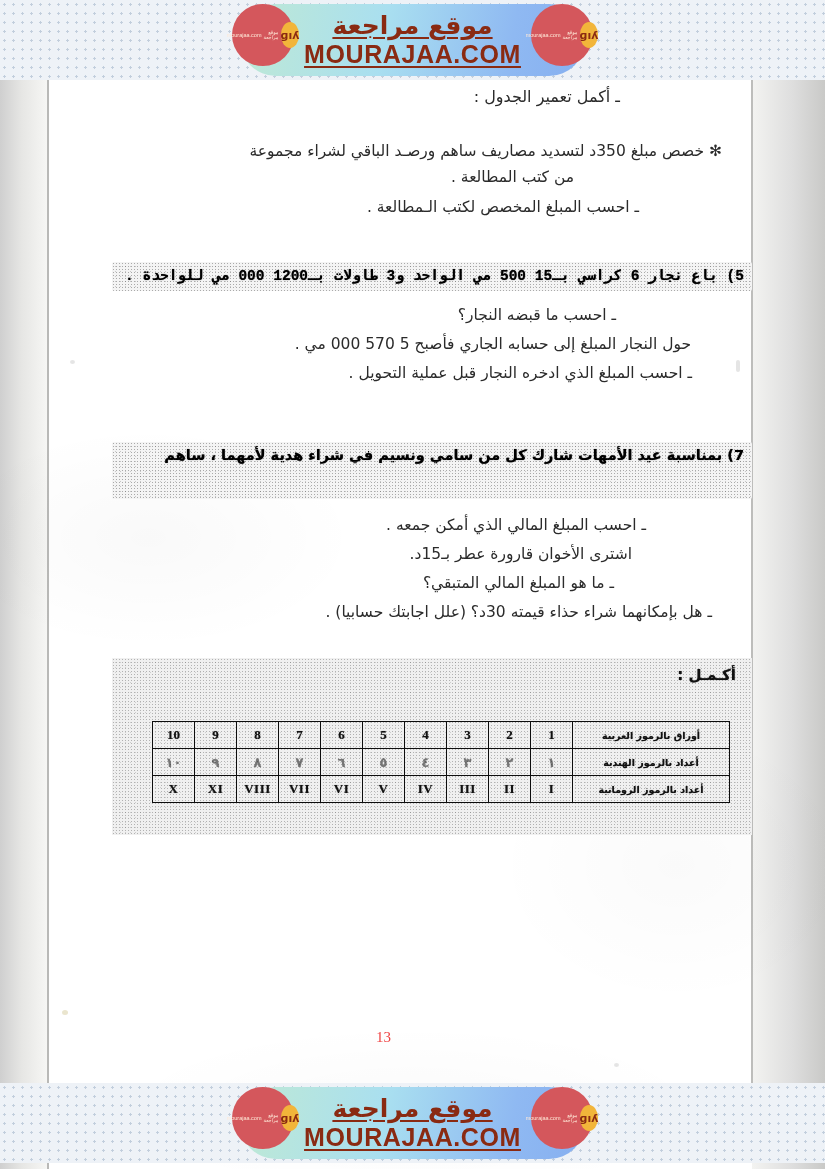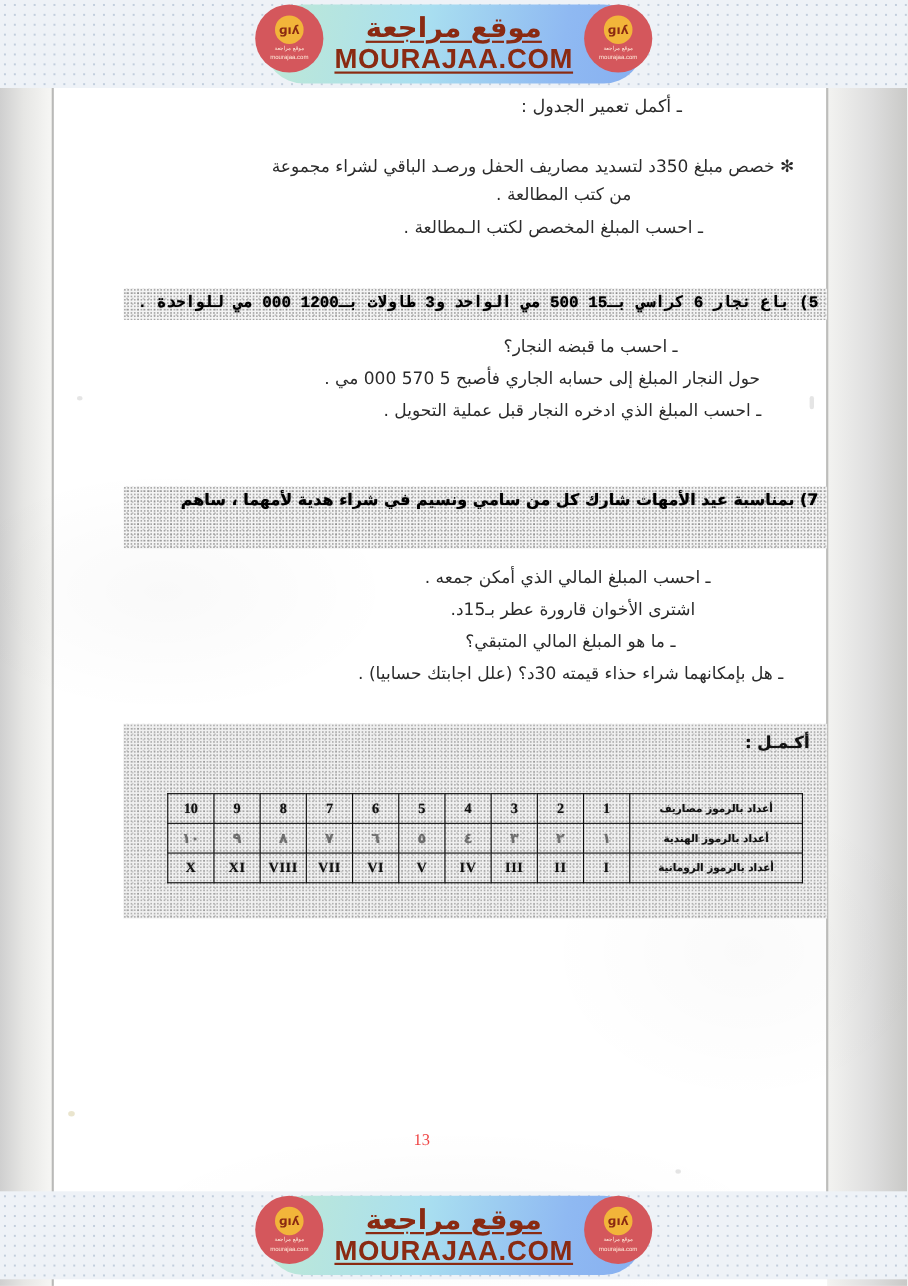--- a/index.html
+++ b/index.html
@@ -79,21 +79,21 @@
   .wm-en{
     font-size:25px;font-weight:700;color:#8a2a12;
     text-decoration:underline;text-decoration-thickness:2px;
     text-underline-offset:3px;letter-spacing:.6px;line-height:1.05;
     font-family:"Liberation Sans",sans-serif;
   }
   .wm-badge{
     position:absolute;z-index:3;top:4px;
     width:62px;height:62px;border-radius:50%;
     background:#d4575c;
-    display:flex;flex-direction:column;align-items:center;justify-content:center;
+    display:flex;flex-direction:row;align-items:center;justify-content:center;
     gap:2px;
   }
   .wm-badge.l{left:232px;}
   .wm-badge.r{left:531px;}
   .badge-core{
     width:26px;height:26px;border-radius:50%;
     background:#f2b53a;
     display:flex;align-items:center;justify-content:center;
     font-size:11px;color:#8a2a12;font-weight:700;line-height:1;
   }
@@ -201,21 +201,21 @@
   <div class="gutter-line"></div>
   <div class="paper"></div>
   <div class="edge-right"></div>
   <div class="edge-right-line"></div>
   <div class="mottle"></div>
 
   <div class="sheet">
 
     <div class="line ln-a" style="right:132px;top:8px;font-size:16px;">ـ أكمل تعمير الجدول :</div>
 
-    <div class="line ln-a" style="right:30px;top:63px;">✻ خصص مبلغ 350د لتسديد مصاريف الحفل ورصـد الباقي لشراء مجموعة</div>
+    <div class="line ln-a" style="right:30px;top:63px;">✻ خصص مبلغ 350د لتسديد مصاريف ساهم ورصـد الباقي لشراء مجموعة</div>
     <div class="line ln-a" style="right:178px;top:89px;">من كتب المطالعة .</div>
     <div class="line ln-a" style="right:113px;top:119px;">ـ احسب المبلغ المخصص لكتب الـمطالعة .</div>
 
     <div class="band" style="right:0px;top:182px;width:640px;height:29px;font-family:Liberation Mono, monospace;">
       <div class="band-txt" style="position:absolute;right:8px;top:5px;">5)  باع نجار 6 كراسي بـ15 500 مي الواحد و3 طاولات بـ1200 000 مي للواحدة .</div>
     </div>
 
     <div class="line ln-a" style="right:136px;top:227px;margin-left:16px;">ـ احسب ما قبضه النجار؟</div>
     <div class="line ln-a" style="right:61px;top:256px;">حول النجار المبلغ إلى حسابه الجاري فأصبح 5 570 000 مي .</div>
     <div class="line ln-a" style="right:60px;top:285px;text-align:right;">ـ احسب المبلغ الذي ادخره النجار قبل عملية التحويل .</div>
@@ -229,21 +229,21 @@
     <div class="line ln-a" style="right:138px;top:495px;">ـ ما هو المبلغ المالي المتبقي؟</div>
     <div class="line ln-a" style="right:40px;top:524px;">ـ هل بإمكانهما شراء حذاء قيمته 30د؟ (علل اجابتك حسابيا) .</div>
 
     <div class="tbl-band" style="right:0px;top:578px;width:640px;height:177px;">
 
       <div class="tbl-title">أكـمـل :</div>
 
       <table class="grid" style="right:22px;top:63px;">
         <tbody>
           <tr>
-            <th class="rowlab">أعداد بالرموز مصاريف</th>
+            <th class="rowlab">أوراق بالرموز العربية</th>
             <td class="cell western">1</td>
             <td class="cell western">2</td>
             <td class="cell western">3</td>
             <td class="cell western">4</td>
             <td class="cell western">5</td>
             <td class="cell western">6</td>
             <td class="cell western">7</td>
             <td class="cell western">8</td>
             <td class="cell western">9</td>
             <td class="cell western">10</td>

